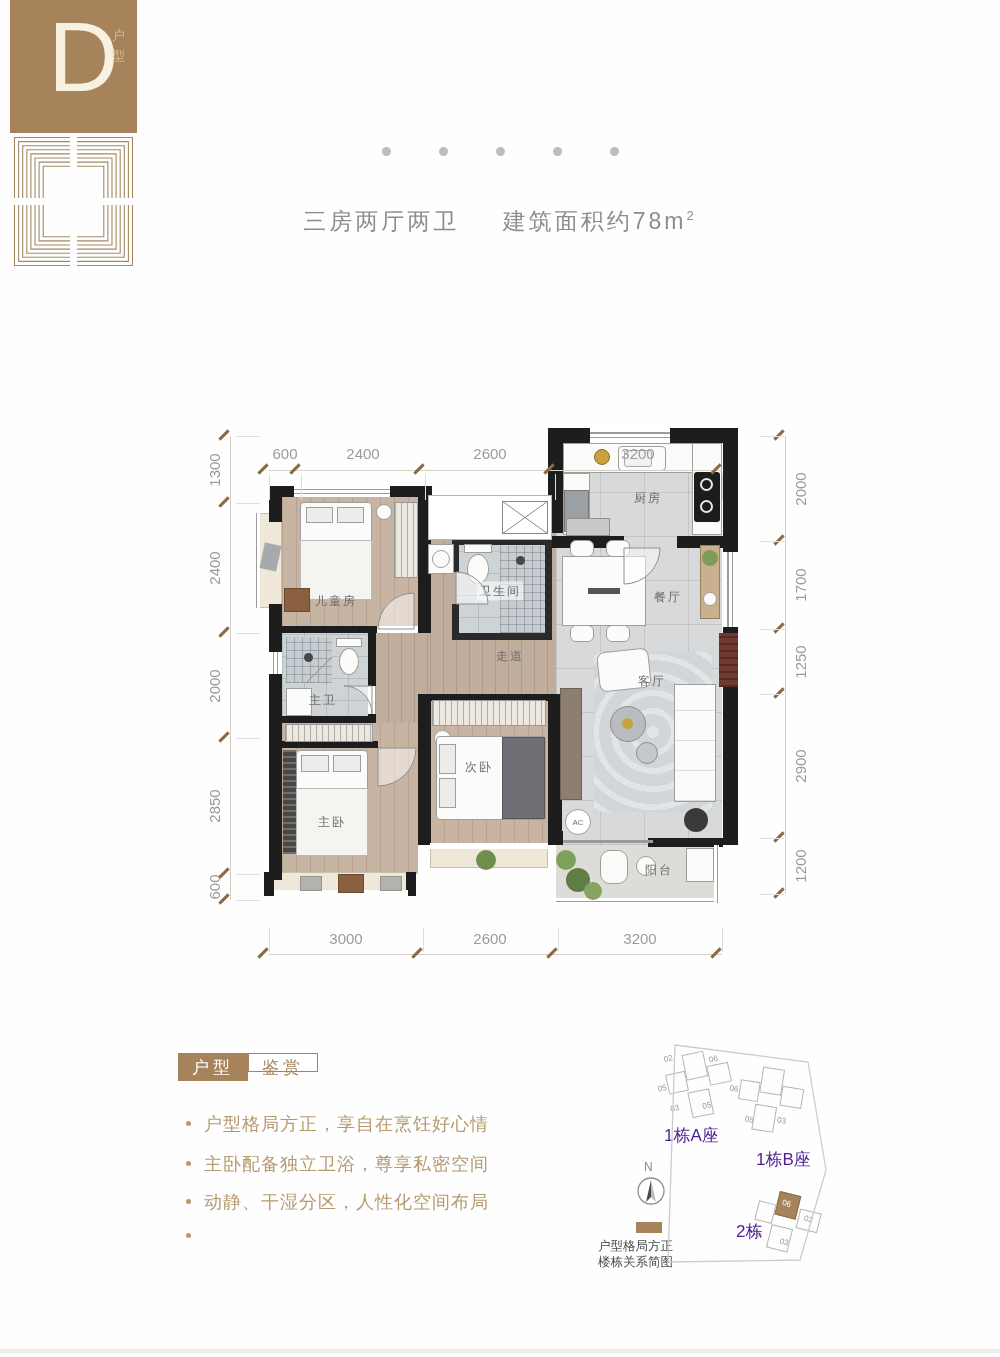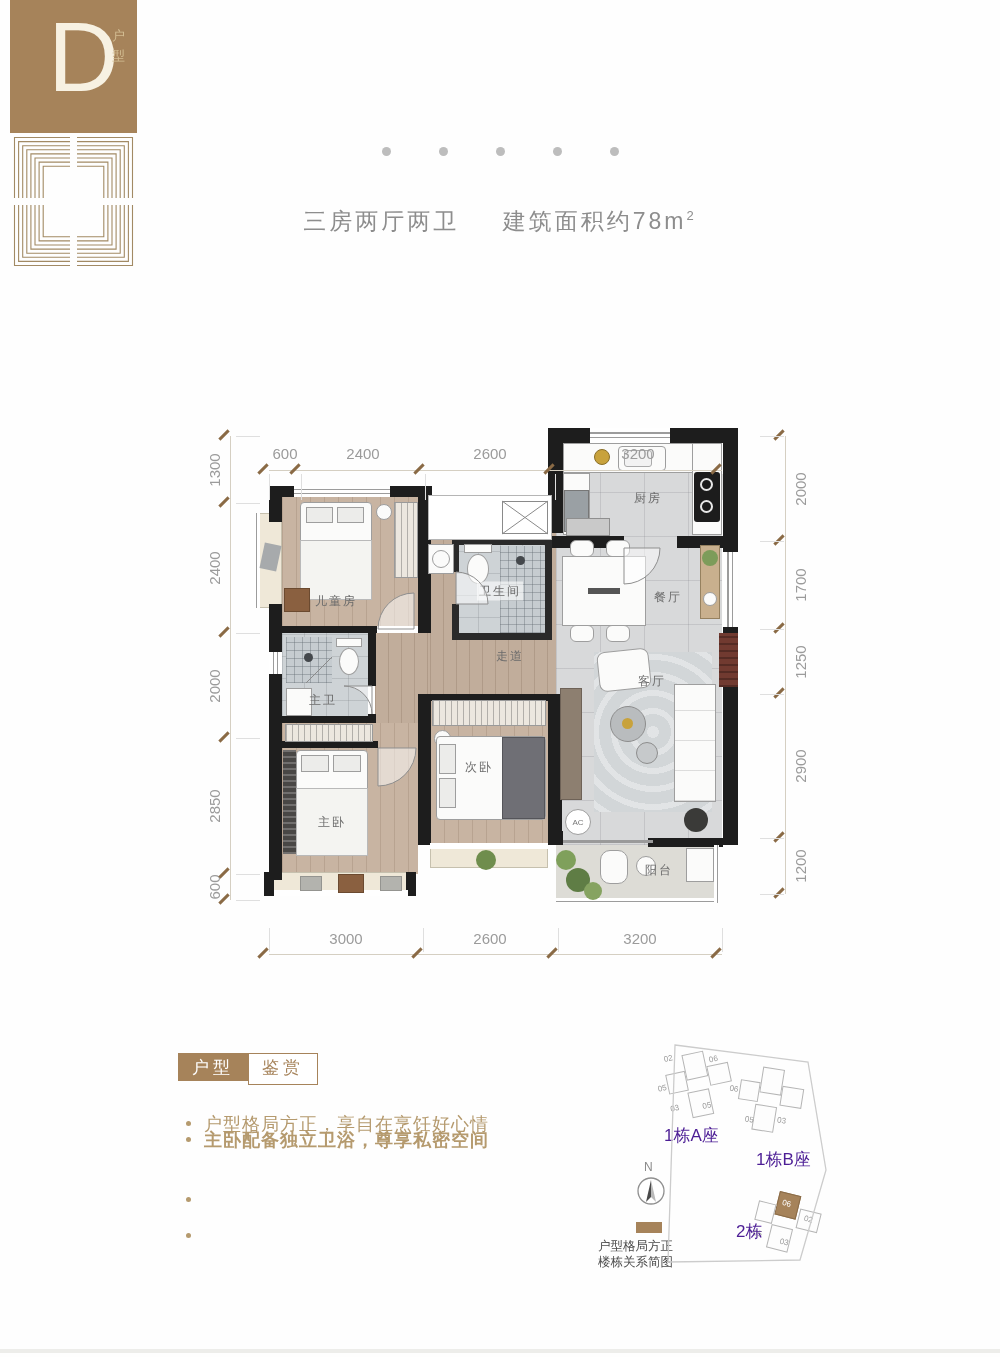--- a/index.html
+++ b/index.html
@@ -42,21 +42,21 @@
   .winV{background:linear-gradient(90deg,#fff 0 30%,#9c9c9c 30% 40%,#fff 40% 60%,#9c9c9c 60% 70%,#fff 70% 100%);}
   .rlabel{font-size:12px;color:#6b6b6b;letter-spacing:2px;white-space:nowrap;transform:translate(-50%,-50%);}
   .dim{font-size:15px;color:#9b9b9b;white-space:nowrap;transform:translate(-50%,-50%);}
   .dimV{transform:translate(-50%,-50%) rotate(-90deg);}
   .dline{background:#d5cfc2;}
   .tick{width:13px;height:3px;background:#8a6a45;transform:translate(-50%,-50%) rotate(-45deg);}
   .ext{background:#dfdfdf;}
   
   .tagA{left:178px;top:1053px;width:70px;height:28px;background:#a6835a;color:#fff;font-size:17px;
         letter-spacing:4px;text-align:center;line-height:28px;border:1px solid #a6835a;}
-  .tagB{left:248px;top:1053px;width:70px;height:32px;background:#fff;color:#a6835a;font-size:17px;
+  .tagB{left:248px;top:1053px;width:70px;height:19px;background:#fff;color:#a6835a;font-size:17px;
         letter-spacing:4px;text-align:center;line-height:28px;border:1px solid #a6835a;}
   .feat{left:186px;width:420px;font-size:18px;color:#b59a6e;letter-spacing:1px;}
   .feat .dot{display:inline-block;width:5px;height:5px;border-radius:50%;background:#b59a6e;
              vertical-align:middle;margin-right:13px;margin-bottom:3px;}
   
   .bldg-part{border:1px solid #b5b5b5;background:#fdfdfd;position:absolute;box-sizing:border-box;}
   .unit{position:absolute;font-size:8px;color:#9a9a9a;}
   .map-label{font-size:17px;color:#4c1d95;white-space:nowrap;}
   .legend-text{font-size:12.5px;color:#4a4a4a;line-height:1.3;}
 </style>
@@ -253,22 +253,22 @@
 
   <div class="abs dim dimV" style="left:800px;top:489px;">2000</div>
   <div class="abs dim dimV" style="left:800px;top:585px;">1700</div>
   <div class="abs dim dimV" style="left:800px;top:662px;">1250</div>
   <div class="abs dim dimV" style="left:800px;top:766px;">2900</div>
   <div class="abs dim dimV" style="left:800px;top:866px;">1200</div>
 
   <div class="abs tagA">户型</div>
   <div class="abs tagB">鉴赏</div>
   <div class="abs feat" style="top:1112px;"><span class="dot"></span><span>户型格局方正，享自在烹饪好心情</span></div>
-  <div class="abs feat" style="top:1128px;font-weight:bold;"><span class="dot"></span><span>主卧配备独立卫浴，尊享私密空间</span></div>
-  <div class="abs feat" style="top:1190px;"><span class="dot"></span></div>
+  <div class="abs feat" style="top:1152px;"><span class="dot"></span><span>主卧配备独立卫浴，尊享私密空间</span></div>
+  <div class="abs feat" style="top:1190px;"><span class="dot"></span><span>动静、干湿分区，人性化空间布局</span></div>
   <div class="abs feat" style="top:1226px;"><span class="dot"></span></div>
 
   <div class="abs" style="left:668px;top:1052px;width:64px;height:66px;transform:rotate(-12deg);">
     <div class="bldg-part" style="left:20px;top:0;width:22px;height:26px;"></div>
     <div class="bldg-part" style="left:42px;top:16px;width:22px;height:20px;"></div>
     <div class="bldg-part" style="left:18px;top:38px;width:22px;height:26px;"></div>
     <div class="bldg-part" style="left:0;top:16px;width:20px;height:20px;"></div>
     <span class="unit" style="left:2px;top:-4px;">02</span>
     <span class="unit" style="left:-10px;top:24px;">05</span>
     <span class="unit" style="left:46px;top:6px;">06</span>

